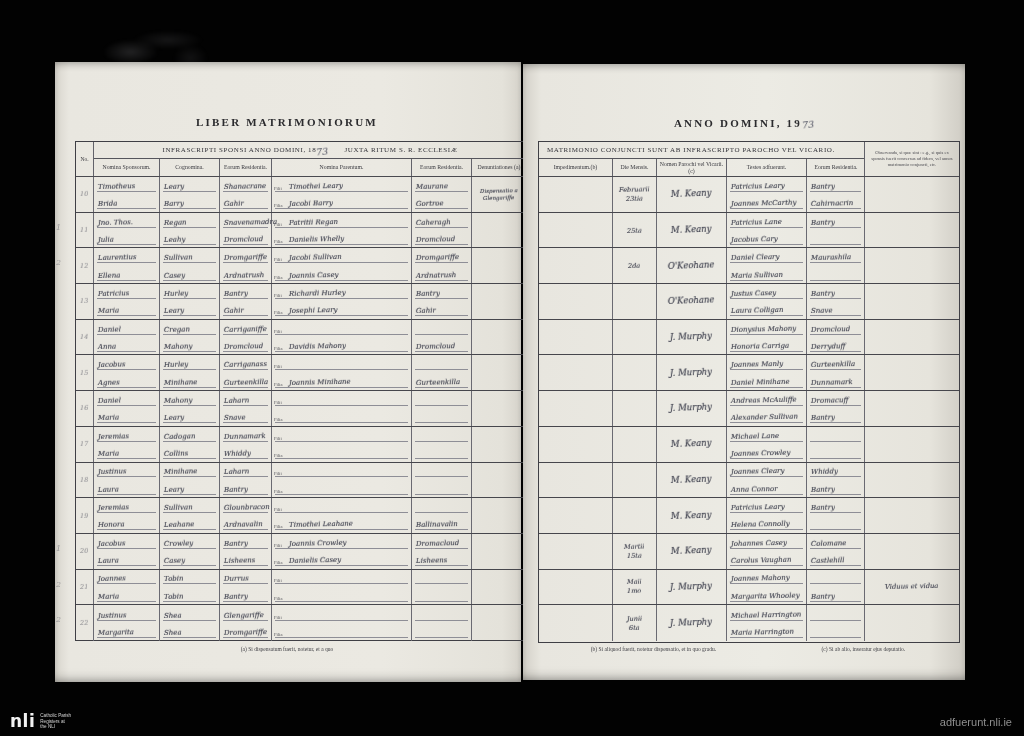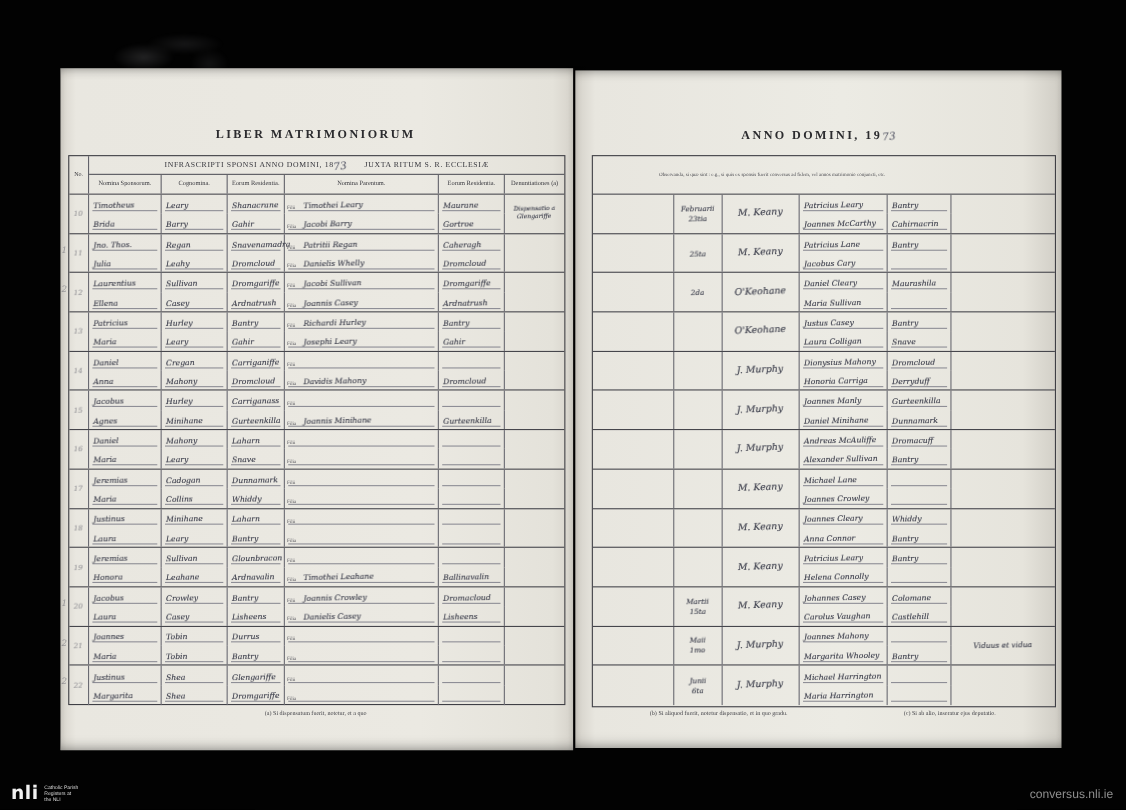--- a/index.html
+++ b/index.html
@@ -25,21 +25,21 @@
   
   .page-title{position:absolute;text-align:center;font-weight:bold;color:#2b2b2e;
     font-size:11px;letter-spacing:2.2px;white-space:nowrap;}
   .pt-left{left:7px;width:450px;top:54px;}
   .pt-right{left:0;width:442px;top:53px;}
   .year-hw{font-family:"DejaVu Serif",serif;font-style:italic;font-weight:normal;
     color:#4c4e5e;font-size:9.5px;letter-spacing:0;display:inline-block;
     transform:rotate(-6deg) translateY(1px);filter:blur(.2px);}
   
   .regtable{position:absolute;border:1.4px solid #3f3f45;background:transparent;}
-  .t-left{left:7px;top:79px;width:450px;height:498px;}
+  .t-left{left:20px;top:79px;width:450px;height:498px;}
   .t-right{left:15px;top:77px;width:420px;height:500px;}
   .tophead{display:grid;height:34px;border-bottom:1px solid #4a4a50;}
   .tophead-left{grid-template-columns:18px 1fr;}
   .tophead-right{grid-template-columns:326px 1fr;}
   .no-head{border-right:1px solid #62626a;display:flex;align-items:center;justify-content:center;
     font-size:5.5px;color:#3c3c40;}
   .band-stack{display:flex;flex-direction:column;}
   .band{height:16px;display:flex;align-items:center;justify-content:center;
     font-size:7px;color:#33333a;letter-spacing:.6px;white-space:nowrap;border-bottom:1px solid #55555c;}
   .band-right{justify-content:flex-start;padding-left:8px;}
@@ -792,20 +792,30 @@
       <span class="margin-mark" style="left: 1px; top: 517.59px;">2</span>
       <span class="margin-mark" style="left: 1px; top: 553.28px;">2</span>
     </div>
 
   <div class="page page-right">
     <div class="page-title pt-right">
       <span>ANNO DOMINI, 19</span><span class="year-hw">73</span>
     </div>
     <div class="regtable t-right">
       <div class="tophead tophead-right">
+        <div class="band-stack" style="border-right:1px solid #62626a;">
+          <div class="band band-right">MATRIMONIO CONJUNCTI SUNT AB INFRASCRIPTO PAROCHO VEL VICARIO.</div>
+          <div class="colheads ch-right">
+            <div class="ch">Impedimentum.(b)</div>
+            <div class="ch">Die Mensis.</div>
+            <div class="ch">Nomen Parochi vel Vicarii.(c)</div>
+            <div class="ch">Testes adfuerunt.</div>
+            <div class="ch nr">Eorum Residentia.</div>
+          </div>
+        </div>
         <div class="obs-cell">Observanda, si quæ sint : e.g., si quis ex sponsis fuerit conversus ad fidem, vel annos matrimonio conjuncti, etc.</div>
       </div>
       <div class="entries" id="right-entries">
           <div class="entry rgrid">
             <div class="cell" style="grid-area: 1 / 1 / 3 / 2;"></div>
             <div class="cell colc" style="grid-area: 1 / 2 / 3 / 3;">
               <span class="hw die-hw">Februarii</span>
               <span class="hw die-hw">23tia</span>
             </div>
             <div class="cell ctr" style="grid-area: 1 / 3 / 3 / 4;">
@@ -1188,14 +1198,14 @@
   </div>
 
   <div class="nli-logo">
     <span class="nli-glyph">nli</span>
     <span class="nli-caption">
       <span>Catholic Parish</span>
       <span>Registers at</span>
       <span>the NLI</span>
     </span>
   </div>
-  <div class="watermark">conversus.nli.ie</div>
+  <div class="watermark">adfuerunt.nli.ie</div>
 </div>
 
 </body></html>

